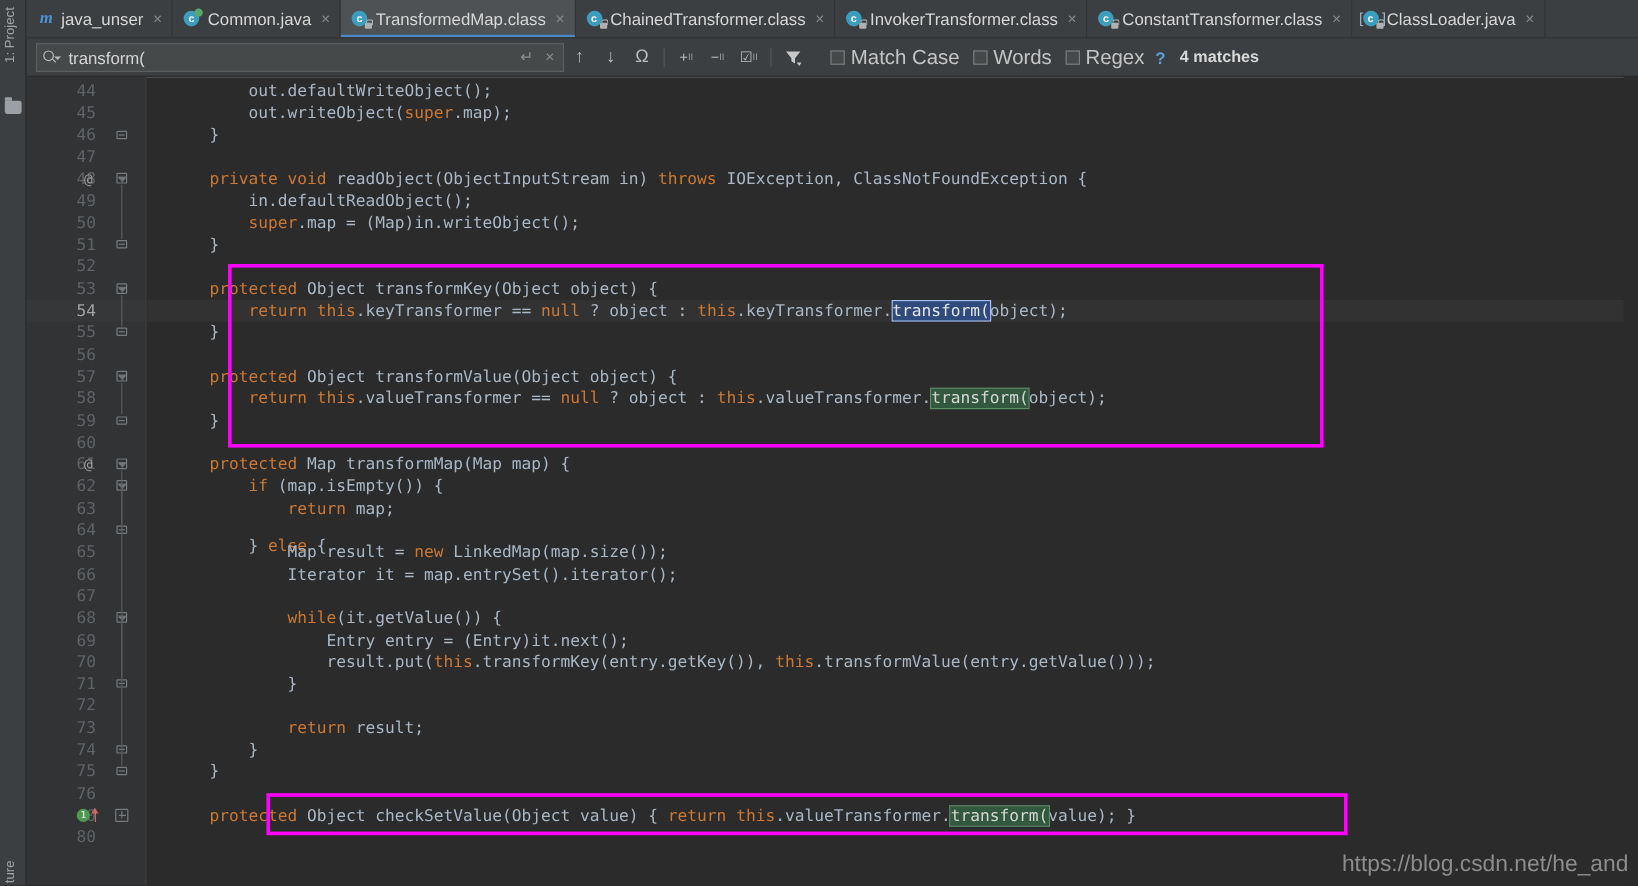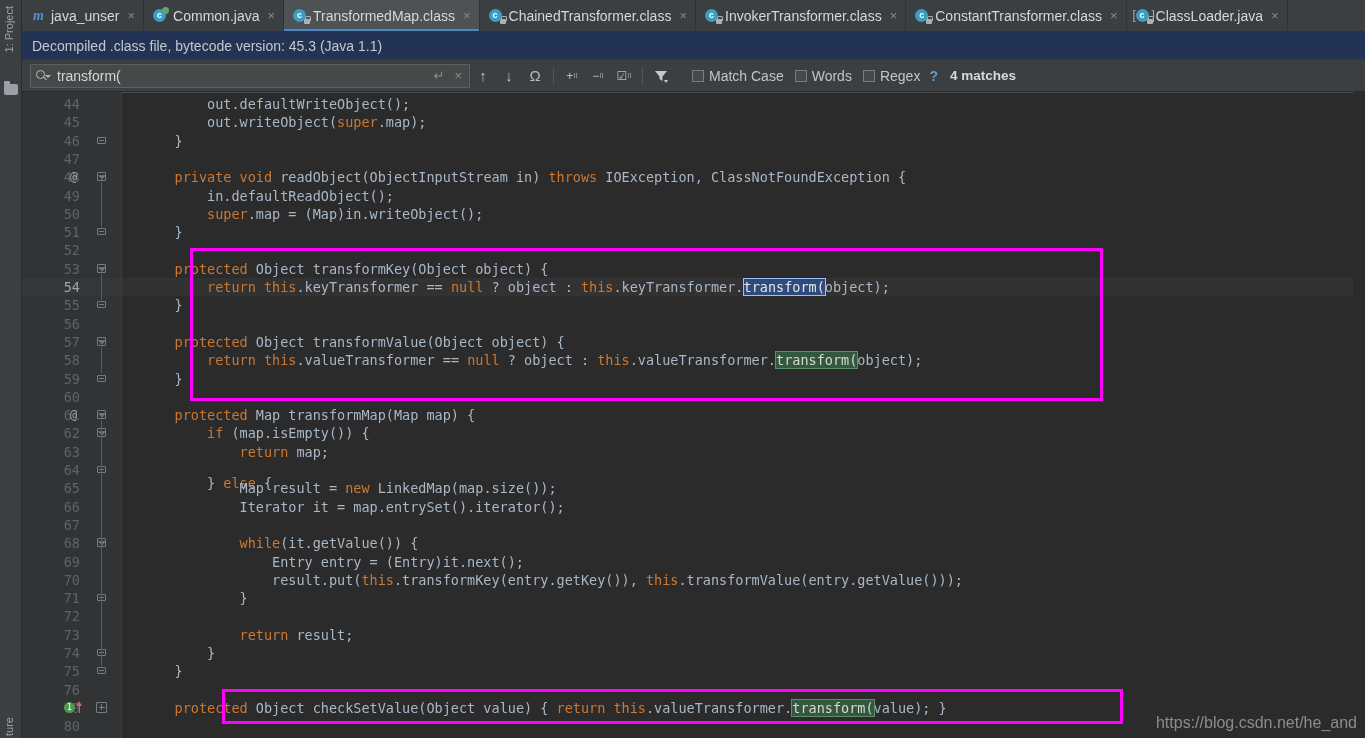--- a/index.html
+++ b/index.html
@@ -269,21 +269,21 @@
     background: #555759;
     margin: 0 5px;
     flex: 0 0 1px;
   }
   .chkwrap {
     display: flex;
     align-items: center;
     gap: 5px;
     margin: 0 7px 0 4px;
     color: #c4c4c4;
-    font-size: 14px;
+    font-size: 17px;
     white-space: nowrap;
   }
   .chkbox {
     width: 12px; height: 12px;
     border: 1px solid #7a7d7e;
     background: #45494a;
     flex: 0 0 12px;
   }
   #help-q {
     color: #5c9fd6;
@@ -478,21 +478,21 @@
     pointer-events: none;
     z-index: 20;
   }
 
   
   #watermark {
     position: absolute;
     right: 8px;
     bottom: 6px;
     color: #8c8c8c;
-    font-size: 16px;
+    font-size: 19px;
     z-index: 30;
     font-family: "Liberation Sans", sans-serif;
   }
 
   
   #m77 {
     position: absolute;
     left: 42px;
     width: 24px; height: 18px;
   }
@@ -606,23 +606,20 @@
         <span class="ticon cls bracket">
           <span class="brk-l">[</span>
             <span class="brk-r">]</span>
             <span class="lock"></span>
         </span>
         <span class="tab-label">ClassLoader.java</span>
         <span class="tab-close">×</span>
       </div>
     </div>
 
-    <div id="banner">
-      <span>Decompiled .class file, bytecode version: 45.3 (Java 1.1)</span>
-    </div>
 
     <div id="findbar">
 
       <div id="search-box">
         <span id="search-icon">
           <span class="glass"></span>
             <span class="handle"></span>
             <span class="caret"></span>
         </span>
         <span id="search-text" title="Search">transform(</span>

